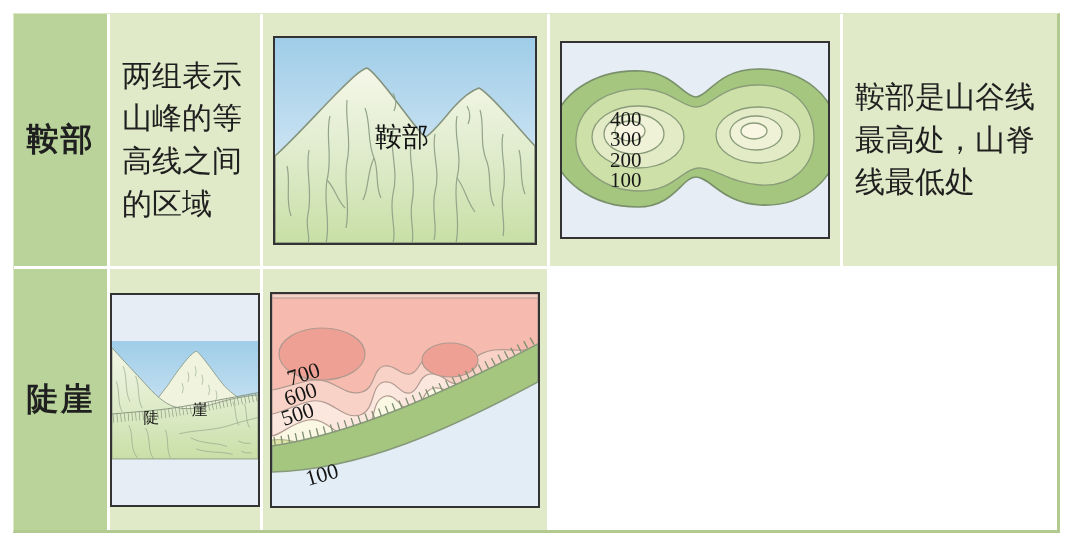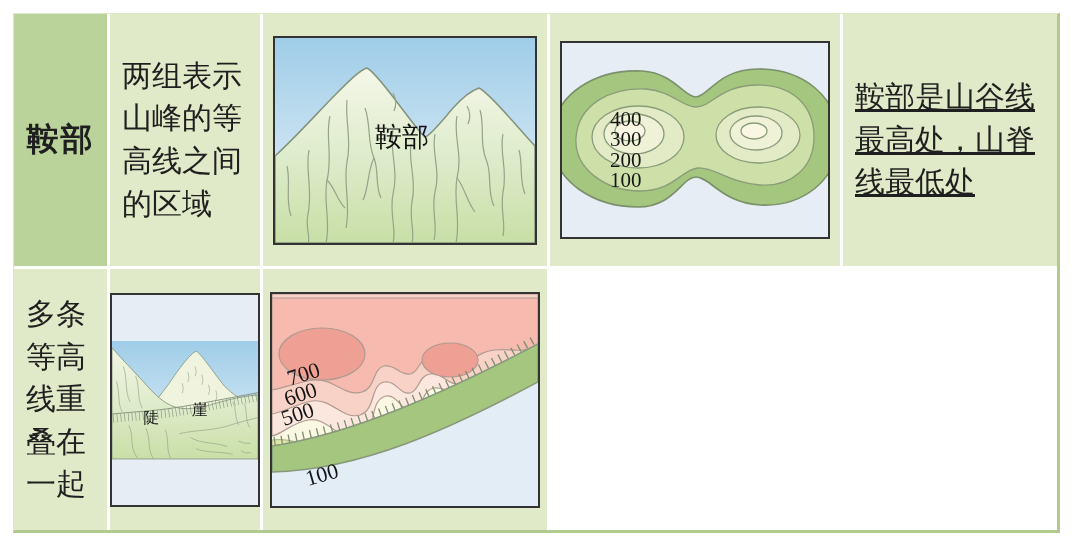--- a/index.html
+++ b/index.html
@@ -13,21 +13,21 @@
     gap:3px;
     background:#ffffff;
     border-top:1px solid #dce7c4;
     border-left:1px solid #dce7c4;
     border-right:3px solid #b2c98f;
     border-bottom:3px solid #b2c98f;
   }
   .cell{display:flex;align-items:center;justify-content:center;background:#e0e9c8;}
   .cell.term{background:#b9d39b;font-weight:bold;font-size:32px;letter-spacing:2px;}
   .cell.desc{justify-content:flex-start;padding:0 8px 0 12px;}
-  .cell.note{justify-content:center;padding:0 8px 0 12px;text-decoration:underline;}
+  .cell.note{justify-content:center;padding:0 8px 0 12px;}
   .txt{font-size:30px;line-height:1.42;word-break:break-all;text-align:left;}
   .imgwrap{display:flex;align-items:center;justify-content:center;}
   svg.frame{border:2px solid #333333;display:block;background:#e7edf4;}
   svg text{font-family:"Liberation Serif","DejaVu Serif",serif;}
   .cjk-label{font-size:27px;fill:#111111;}
   .num-label{font-size:21px;fill:#151515;}
 </style>
 </head>
 <body>
 
@@ -101,24 +101,24 @@
         <text class="num-label" x="48" y="124">200</text>
         <text class="num-label" x="48" y="144">100</text>
       </g>
     </svg>
   </div>
 
   <div class="cell note">
     <div class="txt">鞍部是山谷线最高处，山脊线最低处</div>
   </div>
 
+  <div class="cell term">
+    <span>陡崖</span>
+  </div>
 
-  <div class="cell desc">
-    <div class="txt">多条等高线重叠在一起</div>
-  </div>
 
   <div class="cell imgwrap">
     <svg class="frame" width="260" height="210" viewBox="0 0 260 210">
       <defs>
         <linearGradient id="sky2" x1="0" y1="0" x2="0" y2="1">
           <stop offset="0" stop-color="#9fcde8"></stop>
             <stop offset="0.6" stop-color="#c9e2f2"></stop>
             <stop offset="1" stop-color="#ecf5fb"></stop>
         </linearGradient>
         <linearGradient id="mtn2" x1="0" y1="0" x2="0" y2="1">

